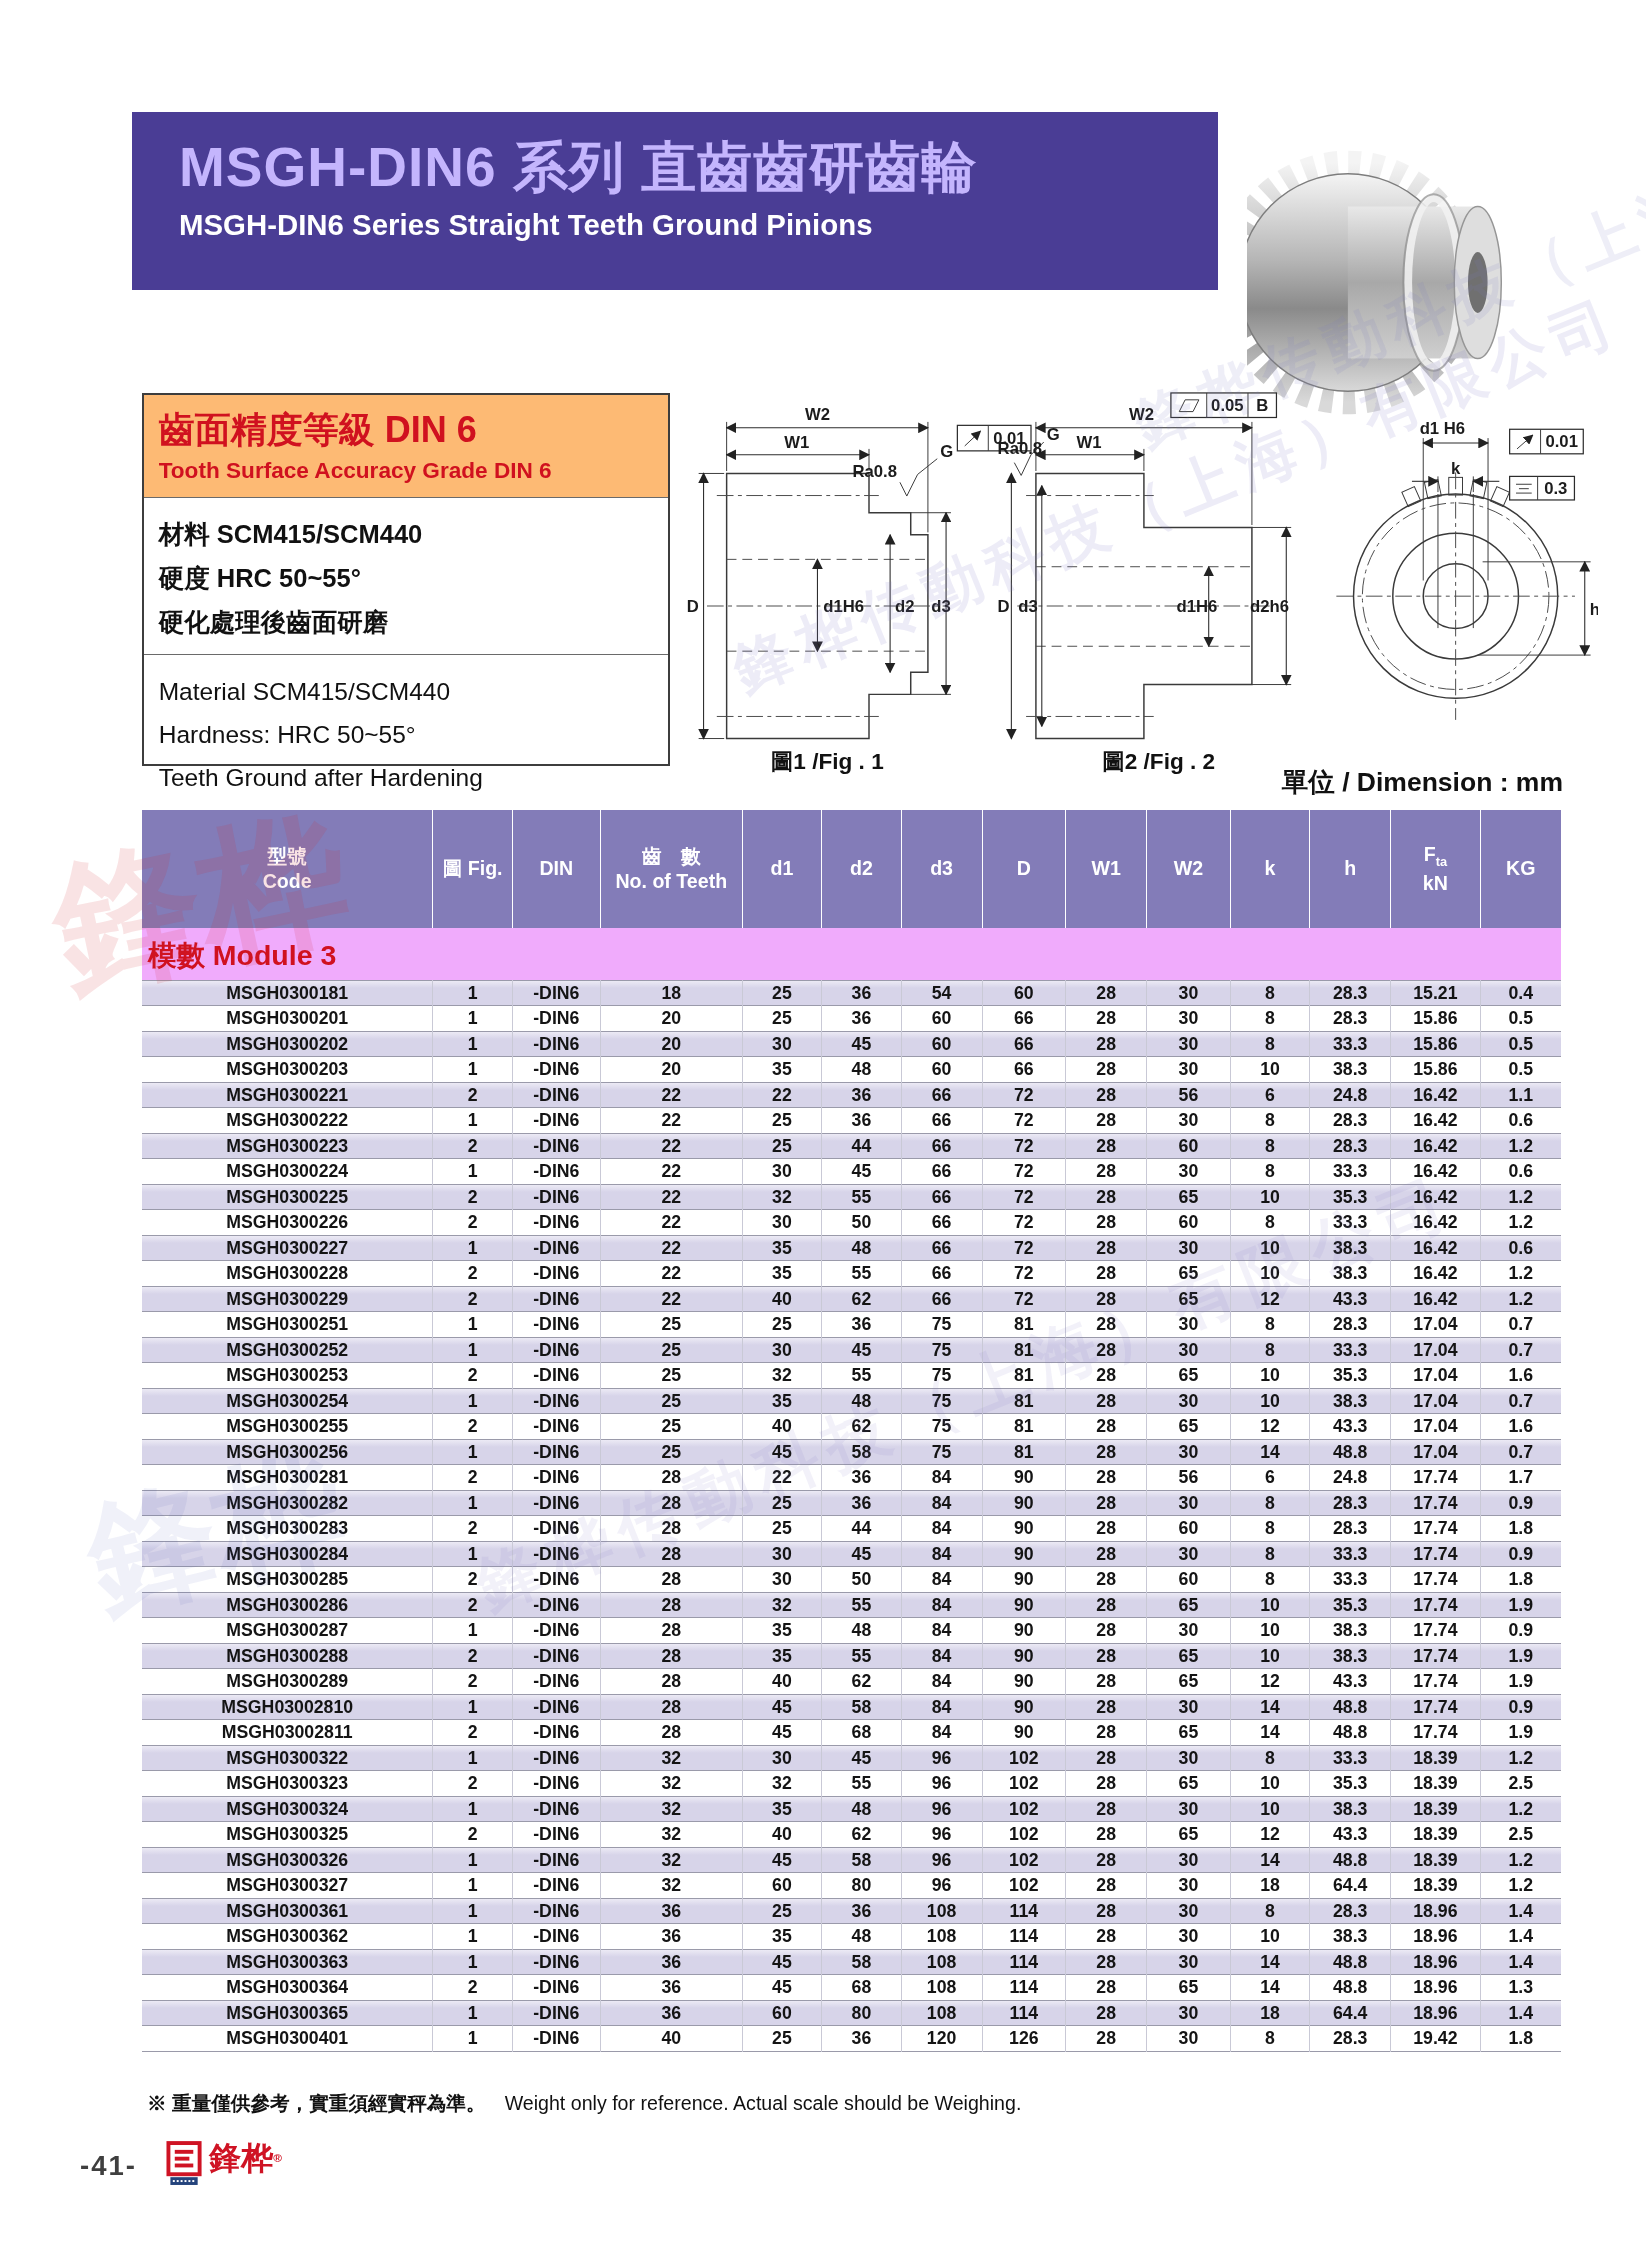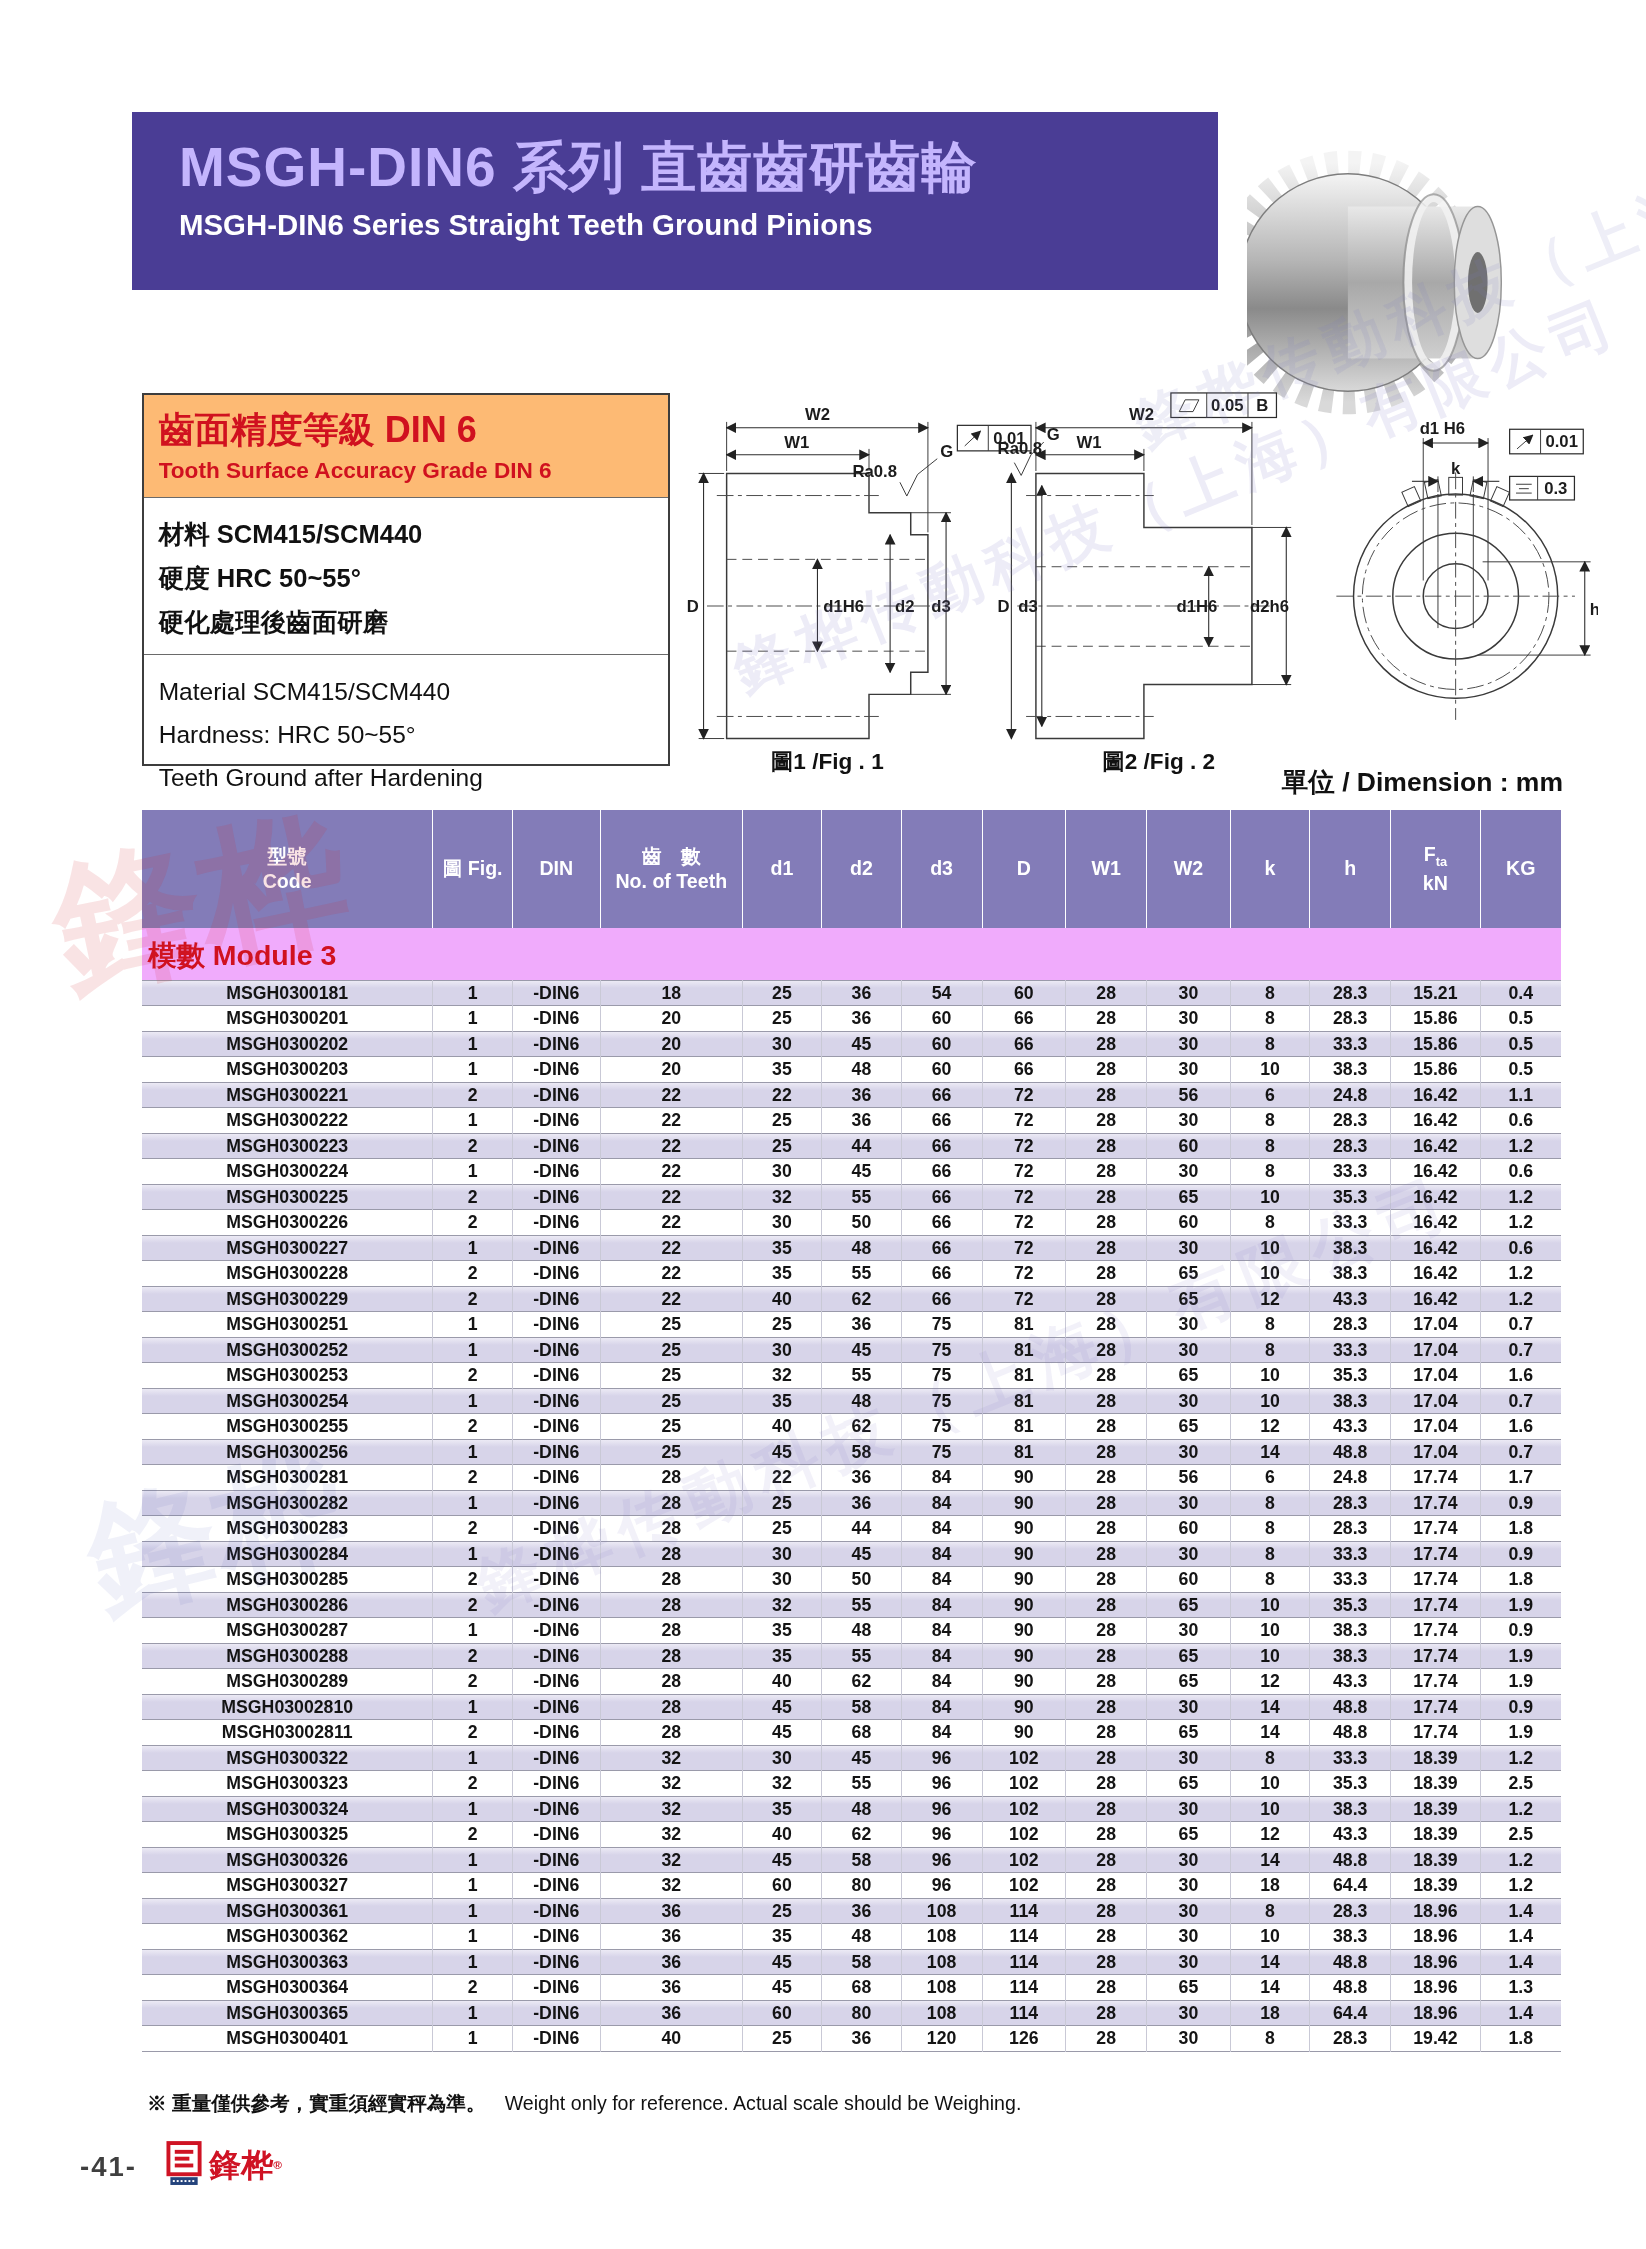--- a/index.html
+++ b/index.html
@@ -82,21 +82,21 @@
   }
   tbody tr.data-row td:first-child{border-left:none;}
   tbody tr:nth-child(even).data-row{background:linear-gradient(#eceaf5 0%,#d7d4e9 28%,#d7d4e9 100%);}
   
   .footnote{position:absolute;left:147px;top:2090px;font-size:19.6px;white-space:nowrap;}
   .footnote .zh{font-weight:bold;}
   .footnote .en{font-weight:normal;margin-left:13.7px;}
   .pagefoot{position:absolute;left:80px;top:2129px;display:flex;align-items:center;margin-top:12px;}
   .page-num{font-size:27.5px;font-weight:bold;color:#3f3f3f;letter-spacing:2px;margin-top:3.9px;}
   .logo{margin-left:29.4px;display:flex;align-items:flex-start;}
-  .logo-text{font-size:32px;font-weight:bold;color:#cf1324;margin-left:4.9px;line-height:48px;}
+  .logo-text{font-size:32px;font-weight:bold;color:#cf1324;margin-left:4.9px;line-height:34px;}
   .logo-reg{font-size:11.8px;color:#cf1324;vertical-align:top;}
   
   .wm{position:absolute;pointer-events:none;white-space:nowrap;font-weight:bold;z-index:5;}
   .wm-diag1{left:702px;top:456px;font-size:59px;color:rgba(125,120,195,0.14);transform:rotate(-22deg);letter-spacing:8.8px;}
   .wm-diag2{left:1104px;top:211px;font-size:59px;color:rgba(125,120,195,0.13);transform:rotate(-22deg);letter-spacing:8.8px;}
   .wm-diag3{left:442px;top:1350px;font-size:64px;color:rgba(125,120,195,0.10);transform:rotate(-22deg);letter-spacing:10.8px;}
   .wm-red{left:54px;top:805px;font-size:147px;color:rgba(205,35,50,0.13);transform:rotate(-12deg);}
   .wm-blue{left:88px;top:1448px;font-size:128px;color:rgba(60,80,180,0.08);transform:rotate(-14deg);}
 </style>
 </head>

